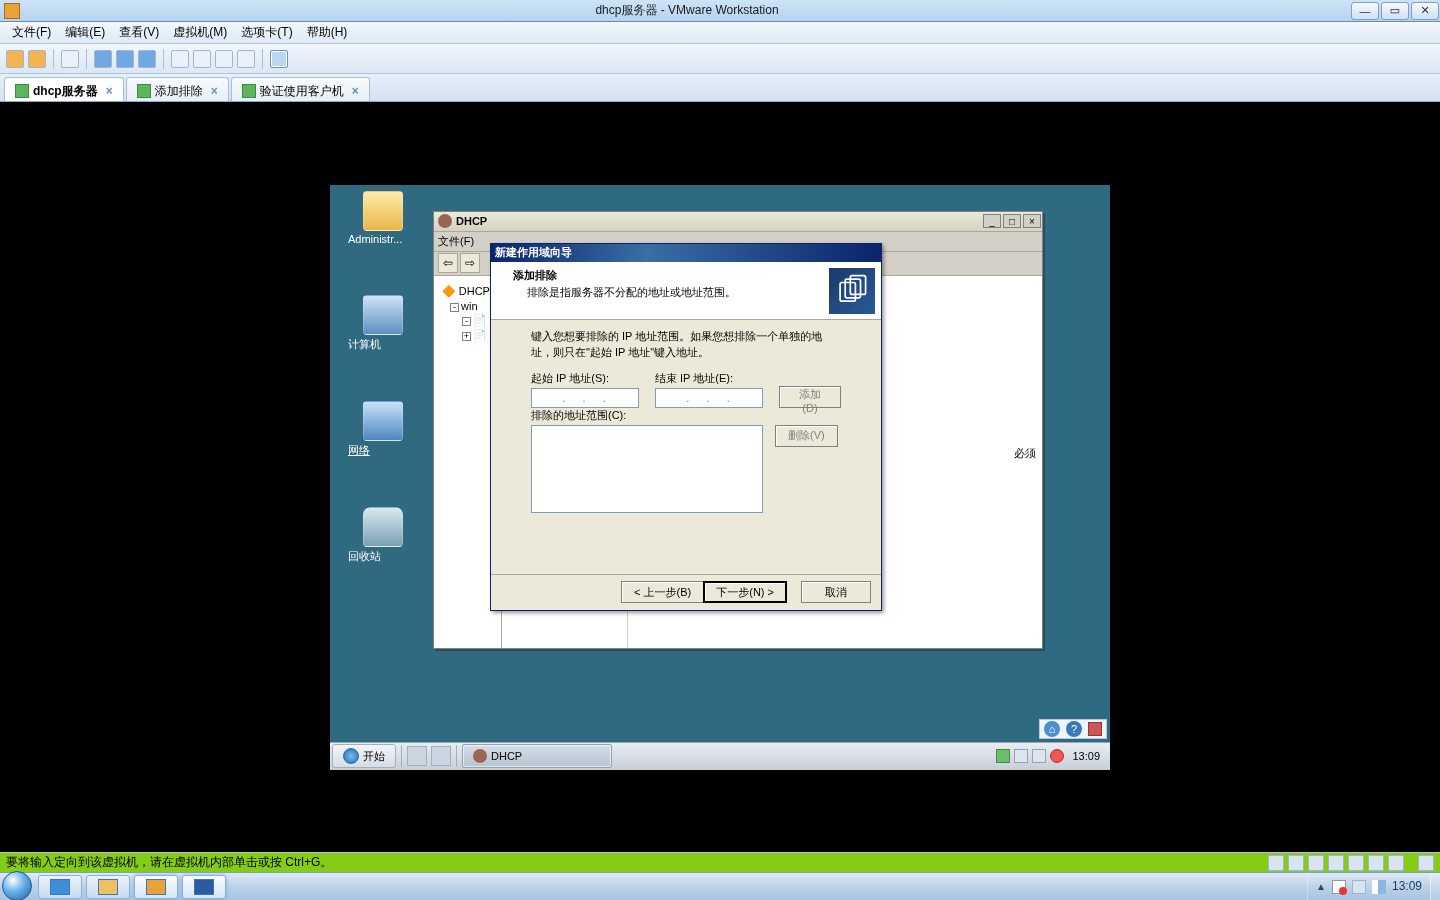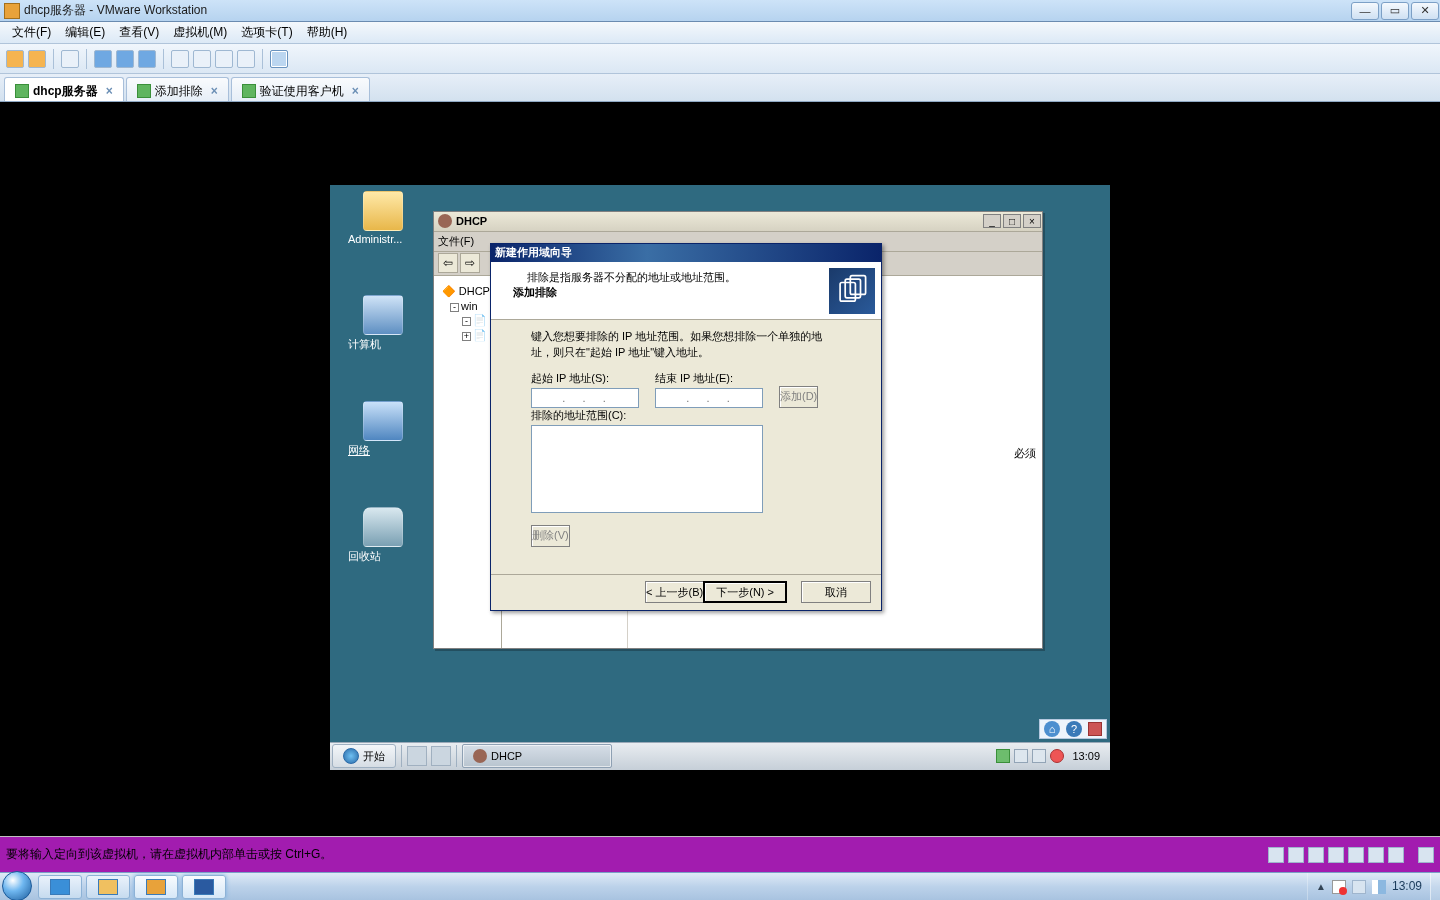--- a/index.html
+++ b/index.html
@@ -2,21 +2,21 @@
 <html><head>
 <meta charset="utf-8">
 <style>
 * { box-sizing: border-box; margin: 0; padding: 0; font-family: "Microsoft YaHei", Tahoma, sans-serif; }
 html, body { width: 1440px; height: 900px; overflow: hidden; background: #000; }
 
 
 .host-window { position: absolute; inset: 0; background: #d6e5f5; }
 .host-titlebar { height: 22px; background: linear-gradient(#cde3f8,#b6d3ef); display:flex; align-items:center; border-bottom:1px solid #6a8bb0; font-size:12px; }
 .host-titlebar .tb-icon { width:16px; height:16px; margin:0 4px; background:#e8a23a; border:1px solid #a36f1c; }
-.host-titlebar .tb-text { flex:1; color:#1a1a1a; }
+.host-titlebar .tb-text { flex:1; color:#1a1a1a;text-align:center; }
 .host-titlebar .win-btns { display:flex; }
 .host-titlebar .win-btn { width:28px; height:18px; margin:0 1px; background:linear-gradient(#f5f9fd,#cfe1f3); border:1px solid #7ca0c6; border-radius:3px; display:flex; align-items:center; justify-content:center; font-size:11px; color:#333; cursor:pointer; }
 
 .host-menubar { height:22px; background:linear-gradient(#f4f8fc,#dce9f6); border-bottom:1px solid #b0c4da; display:flex; align-items:center; padding:0 6px; font-size:12px; gap:2px; }
 .host-menubar .mi { padding:2px 6px; cursor:pointer; }
 
 .host-toolbar { height:30px; background:linear-gradient(#f0f6fc,#dbe7f4); border-bottom:1px solid #b0c4da; display:flex; align-items:center; padding:0 6px; gap:4px; }
 .tb-sep { width:1px; height:20px; background:#aac0d8; margin:0 3px; }
 .tool-ico { width:18px; height:18px; border:1px solid #9fb8d2; background:#eaf1f9; cursor:pointer; border-radius:2px; }
 .tool-ico.orange { background:#f5b450; }
@@ -72,36 +72,36 @@
 .right-text { position:absolute; right:6px; top:170px; font-size:11px; color:#000; }
 
 
 .wizard { position:absolute; left:160px; top:58px; width:392px; height:368px; background:#ece9d8; border:1px solid #0a246a; box-shadow:2px 2px 4px rgba(0,0,0,.4); font-size:11px; z-index:10;}
 .wizard-tb { height:18px; background:linear-gradient(90deg,#0a246a,#3a6ea5 40%,#0a246a); color:#fff; display:flex; align-items:center; padding:0 4px; font-weight:bold;}
 .wizard-head { height:58px; background:#fff; border-bottom:1px solid #aca899; position:relative; padding:6px 70px 6px 22px;}
 .wizard-head .wico { position:absolute; right:6px; top:6px; width:46px; height:46px; background:linear-gradient(135deg,#1a3a6a,#2a5a9a); display:flex;align-items:center;justify-content:center;}
 .wizard-head .wico svg { width:34px; height:34px; }
 .wizard-body { position:absolute; left:0; right:0; top:76px; bottom:36px; padding:8px 40px; }
 .wizard-foot { position:absolute; left:0; right:0; bottom:0; height:36px; border-top:1px solid #aca899; display:flex; align-items:center; justify-content:flex-end; padding:0 10px; gap:0;}
-.btn { height:22px; padding:0 0; background:#ece9d8; border:1px solid #808080; box-shadow:inset 1px 1px 0 #fff; cursor:pointer; font-size:11px;}
+.btn { height:22px; padding:0 12px; background:#ece9d8; border:1px solid #808080; box-shadow:inset 1px 1px 0 #fff; cursor:pointer; font-size:11px;}
 .btn.default { border:2px solid #000; padding:0 11px;}
 .btn.disabled { color:#808080; cursor:default;}
 .txt-input { height:20px; border:1px solid #7f9db9; background:#fff; padding:0 4px; font-size:11px;}
 .ip-input { width:108px; letter-spacing:2px; text-align:center;}
 .listbox { width:232px; height:88px; border:1px solid #7f9db9; background:#fff;}
 .lbl { display:block; margin-bottom:2px;}
 .field-row { display:flex; gap:16px; align-items:flex-end;}
 .wizard-body > .intro { margin-bottom:10px; line-height:1.5;}
 
 
 .info-bar { position:absolute; right:3px; bottom:31px; height:20px; display:flex; align-items:center; gap:6px; background:#eef4fb; border:1px solid #b4c8df; padding:0 4px;}
 .info-ico { width:16px; height:16px; border-radius:50%; background:#4d8fcf; color:#fff; font-size:11px; display:flex;align-items:center;justify-content:center;}
 
 
-.host-status { position:absolute; left:0; right:0; bottom:28px; height:36px; background:#a21caf; border-top:1px solid #c0c0c0; display:flex; align-items:center; font-size:12px; padding:0 6px;}
+.host-status { position:absolute; left:0; right:0; bottom:28px; height:20px; background:#84cc16; border-top:1px solid #c0c0c0; display:flex; align-items:center; font-size:12px; padding:0 6px;}
 .host-status .devs { margin-left:auto; display:flex; gap:4px;}
 .dev-ico { width:16px; height:16px; background:#d8e4f0; border:1px solid #9fb5cd; }
 
 
 .host-taskbar { position:absolute; left:0; right:0; bottom:0; height:28px; background:linear-gradient(#dfeaf6,#bcd2ea 50%,#a8c3e0); border-top:1px solid #7aa0c6; display:flex; align-items:center;}
 .orb { width:30px; height:30px; margin:-2px 4px 0 2px; border-radius:50%; background:radial-gradient(circle at 35% 30%,#fff,#6fb7f0 40%,#1a5a9a); border:1px solid #1a5a9a; cursor:pointer;}
 .task7 { width:44px; height:24px; margin:0 2px; background:linear-gradient(#eaf2fb,#c6dbef); border:1px solid #8db2d6; border-radius:3px; display:flex;align-items:center;justify-content:center; cursor:pointer;}
 .task7.active { background:linear-gradient(#f8fbfe,#d6e7f7); box-shadow:0 0 4px #7db0e0;}
 .task7 .pic { width:20px; height:16px; background:#5fa0dc; border:1px solid #3a7ab8;}
 .tray7 { margin-left:auto; display:flex; align-items:center; gap:6px; padding:0 8px; height:100%; border-left:1px solid rgba(255,255,255,.3);}
@@ -220,22 +220,22 @@
             <div class="right-text">必须</div>
           </div>
         </div>
       </div>
 
       <div class="wizard">
         <div class="wizard-tb">
           <span>新建作用域向导</span>
         </div>
         <div class="wizard-head">
+          <div style="font-weight:bold">添加排除</div>
           <div style="padding-left:14px;padding-top:2px">排除是指服务器不分配的地址或地址范围。</div>
-          <div style="font-weight:bold">添加排除</div>
           <div class="wico">
             <svg viewBox="0 0 40 40">
                 <g fill="none" stroke="#fff" stroke-width="2">
                   <rect x="6" y="10" width="18" height="22" rx="2"></rect>
                   <rect x="12" y="6" width="18" height="22" rx="2"></rect>
                   <rect x="18" y="2" width="18" height="22" rx="2"></rect>
                 </g>
               </svg>
           </div>
         </div>
@@ -247,21 +247,21 @@
               <input class="txt-input ip-input" placeholder=".   .   ." style="">
             </div>
             <div>
               <label class="lbl">结束 IP 地址(E):</label>
               <input class="txt-input ip-input" placeholder=".   .   ." style="">
             </div>
             <button class="btn disabled">添加(D)</button>
           </div>
           <div style="">
             <label class="lbl">排除的地址范围(C):</label>
-            <div style="display:flex; gap:12px; align-items:flex-start;flex-direction:column;">
+            <div style="display:flex; gap:12px; align-items:flex-start;">
               <div class="listbox"></div>
               <button class="btn disabled">删除(V)</button>
             </div>
           </div>
         </div>
         <div class="wizard-foot">
           <button class="btn" style="border-right:none">&lt; 上一步(B)</button>
           <button class="btn default">下一步(N) &gt;</button>
           <div style="width:14px"></div>
           <button class="btn" style="min-width:70px">取消</button>

